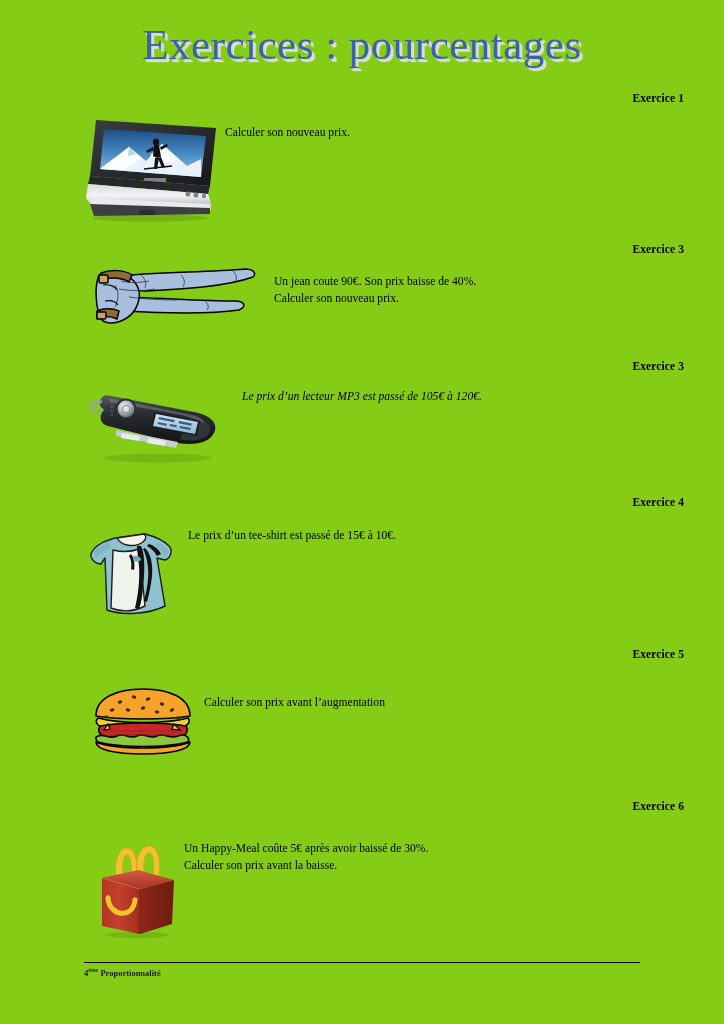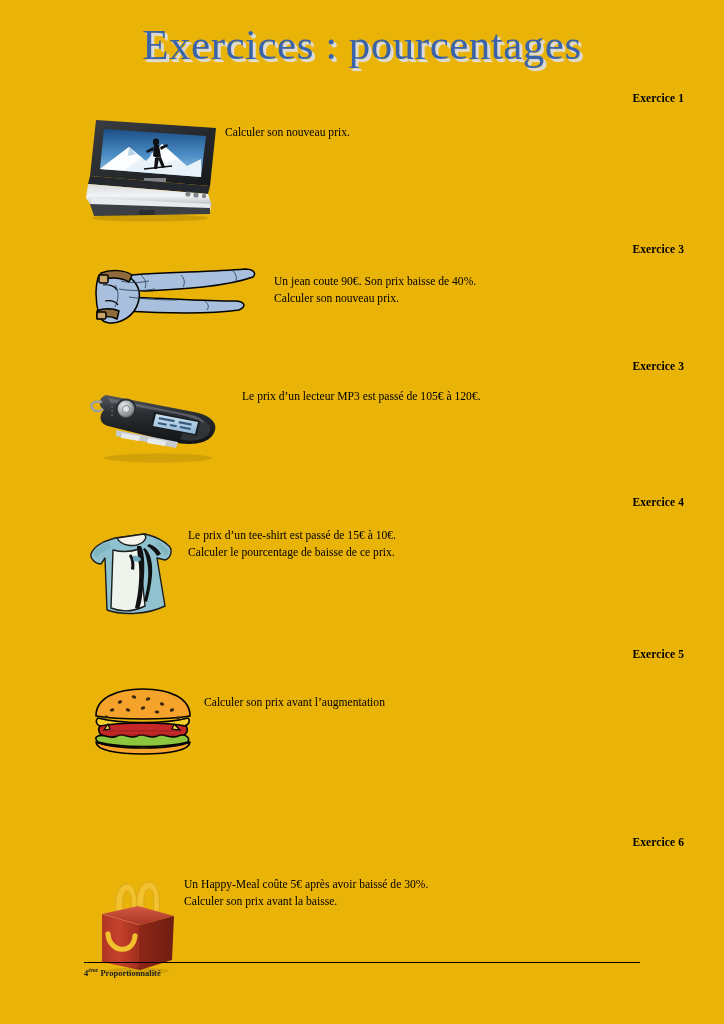--- a/index.html
+++ b/index.html
@@ -14,21 +14,21 @@
     position: relative;
     overflow: hidden;
     font-family: "Liberation Serif", "DejaVu Serif", serif;
     color: #000000;
   }
 
   .page {
     position: relative;
     width: 724px;
     height: 1024px;
-    background: #eab308;
+    background: #84cc16;
   }
 
   
   .title-wrap {
     position: absolute;
     left: 0;
     top: 22px;
     width: 724px;
     text-align: center;
   }
@@ -234,21 +234,21 @@
 
       <div class="ex-text" style="margin-left:190px; padding-top:14px;">
         <span class="line1">Un jean coute 90€. Son prix baisse de 40%.</span>
         <span class="line2"> Calculer son nouveau prix.</span>
       </div>
     </div>
   </div>
 
   <div class="exercise" style="top:360px;">
     <div class="ex-heading">Exercice 3</div>
-    <div class="ex-body" style="height:92px;">
+    <div class="ex-body" style="height:92px;font-style:italic;">
 
       <div class="ex-figure mp3-wrap" style="left:2px; top:10px;">
         <svg viewBox="0 0 143 82" width="143" height="82">
           <defs>
             <linearGradient id="mp3Body" x1="0" y1="0" x2="0" y2="1">
               <stop offset="0%" stop-color="#55595e"></stop>
               <stop offset="35%" stop-color="#2c2f33"></stop>
               <stop offset="100%" stop-color="#101214"></stop>
             </linearGradient>
             <linearGradient id="mp3Lcd" x1="0" y1="0" x2="0" y2="1">
@@ -330,21 +330,20 @@
 
           <path d="M46,32 C50,31 54,33 54,36 C52,38 48,38 46,36 Z" fill="#6fa8b8"></path>
 
           <path d="M6,28 C10,24 16,20 22,18 L24,24 C18,26 12,30 9,34 Z" fill="#7bb0bd" opacity="0.75"></path>
           <path d="M70,18 C76,20 80,24 82,28 L78,32 C76,27 72,23 68,21 Z" fill="#7bb0bd" opacity="0.75"></path>
         </svg>
       </div>
 
       <div class="ex-text" style="margin-left:104px; padding-top:15px;">
         <span class="line1">Le prix d’un tee-shirt est passé de 15€ à 10€.</span>
-        <span class="line2">Calculer le pourcentage de baisse de ce prix.</span>
       </div>
     </div>
   </div>
 
   <div class="exercise" style="top:648px;">
     <div class="ex-heading">Exercice 5</div>
     <div class="ex-body" style="height:100px;">
 
       <div class="ex-figure burger-wrap" style="left:6px; top:22px;">
         <svg viewBox="0 0 106 70" width="106" height="70">
@@ -384,21 +383,21 @@
           <path d="M84,38 L90,44 L82,43 Z" fill="#f5d130" stroke="#000000" stroke-width="1.2"></path>
         </svg>
       </div>
 
       <div class="ex-text" style="margin-left:120px; padding-top:30px;">
         <span class="line2"> Calculer son prix avant l’augmentation</span>
       </div>
     </div>
   </div>
 
-  <div class="exercise" style="top:836px;">
+  <div class="exercise" style="top:800px;">
     <div class="ex-heading">Exercice 6</div>
     <div class="ex-body" style="height:120px;">
 
       <div class="ex-figure hm-wrap" style="left:8px; top:18px;">
         <svg viewBox="0 0 88 105" width="88" height="105">
           <defs>
             <linearGradient id="hmFront" x1="0" y1="0" x2="1" y2="0">
               <stop offset="0%" stop-color="#b13523"></stop>
               <stop offset="45%" stop-color="#c4412c"></stop>
               <stop offset="100%" stop-color="#9e2e1e"></stop>

